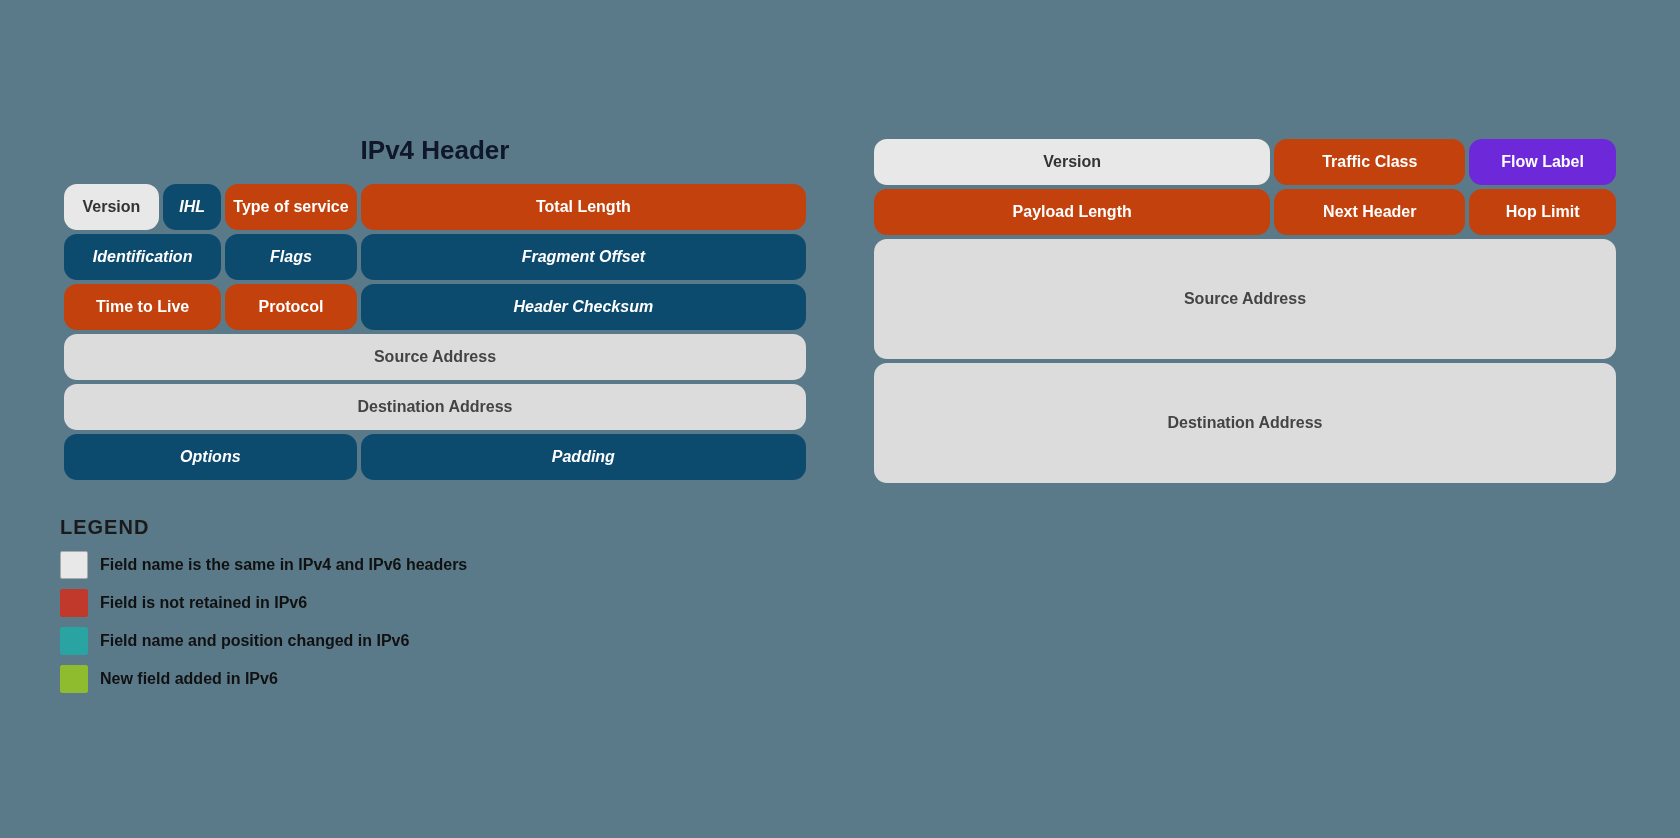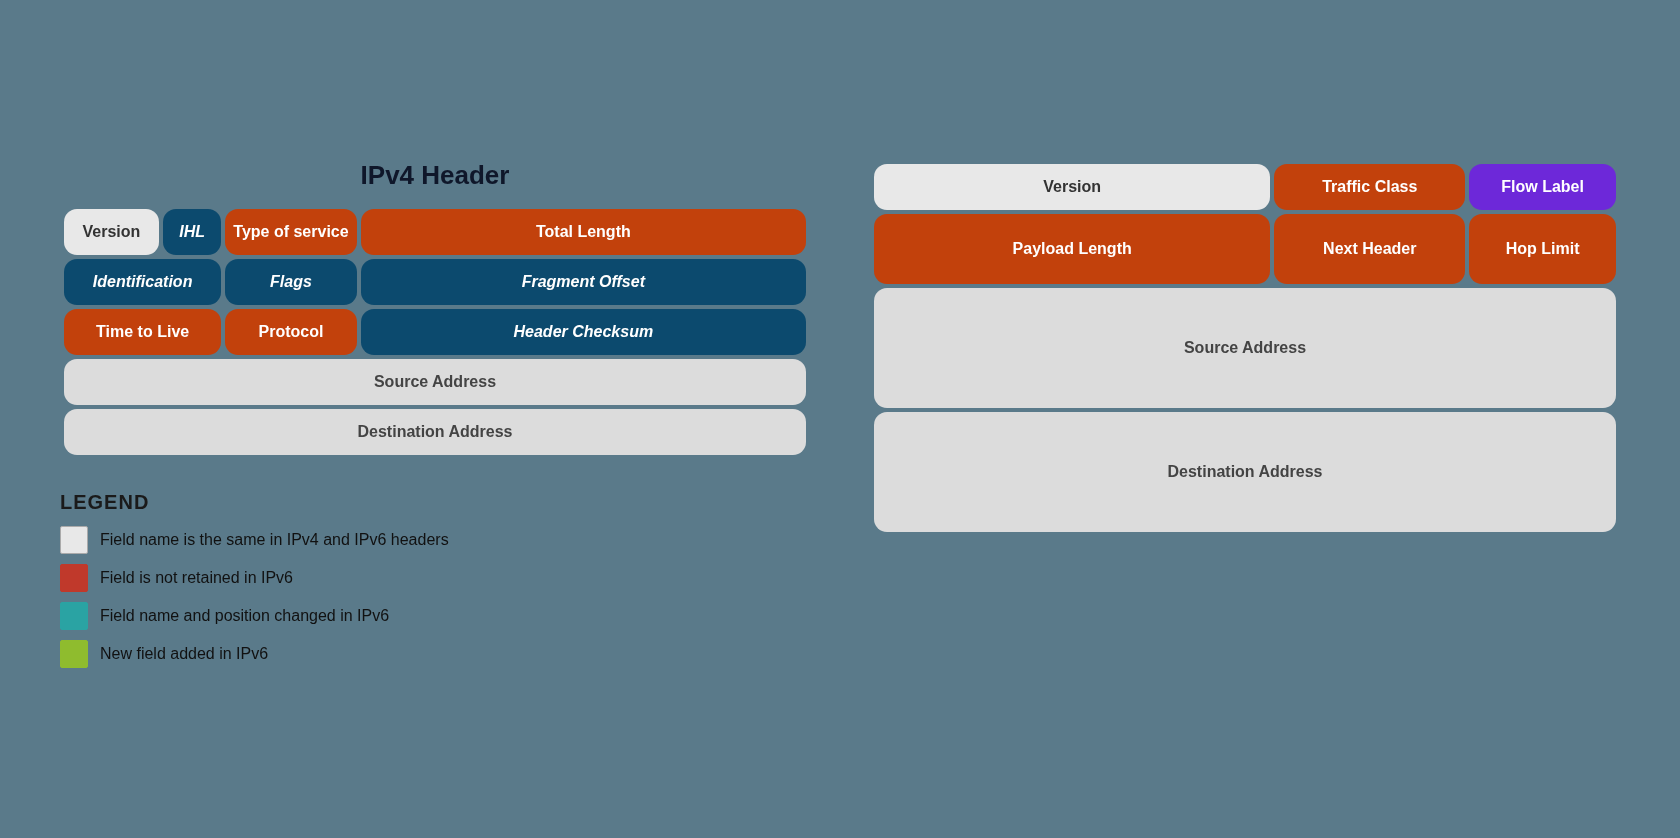--- a/index.html
+++ b/index.html
@@ -107,21 +107,21 @@
       width: 28px;
       height: 28px;
       border-radius: 2px;
       flex-shrink: 0;
       border: 1px solid #aaa;
     }
 
     .legend-text {
       font-size: 16px;
       color: #111;
-      font-weight: 400;
+      font-weight: 700;
     }
 
     .legend-box-white { background-color: #e8e8e8; }
     .legend-box-red { background-color: #c0392b; border-color: #c0392b; }
     .legend-box-teal { background-color: #2aa3a3; border-color: #2aa3a3; }
     .legend-box-green { background-color: #8fbc2e; border-color: #8fbc2e; }
 
     
     .tall-cell {
       height: 120px;
@@ -153,20 +153,24 @@
           <td style="width:28%" colspan="2" class="cell-teal">Time to Live</td>
           <td style="width:18%" class="cell-teal">Protocol</td>
           <td style="width:54%" class="cell-red">Header Checksum</td>
         </tr>
         <tr>
           <td colspan="4" class="cell-light">Source Address</td>
         </tr>
         <tr>
           <td colspan="4" class="cell-light">Destination Address</td>
         </tr>
+        <tr>
+          <td style="width:60%" colspan="3" class="cell-red">Options</td>
+          <td style="width:40%" class="cell-red">Padding</td>
+        </tr>
       </tbody>
     </table>
 
     <div class="legend-section">
       <div class="legend-title">LEGEND</div>
 
       <div class="legend-item">
         <div class="legend-box legend-box-white"></div>
         <span class="legend-text">Field name is the same in IPv4 and IPv6 headers</span>
       </div>
@@ -189,21 +193,21 @@
 
     <table class="header-table">
       <tbody>
         <tr>
           <td style="width:20%" class="cell-white">Version</td>
           <td style="width:26%" class="cell-teal">Traffic Class</td>
           <td style="width:54%" class="cell-green">Flow Label</td>
         </tr>
         <tr>
             <td colspan="1" class="cell-teal" style="width: 54%;">Payload Length</td>
-            <td class="cell-teal" style="width: 23%; padding: 26px 6px;">Next Header</td>
+            <td class="cell-teal" style="width: 23%; padding: 14px 6px;">Next Header</td>
             <td class="cell-teal" style="width: 23%; padding: 14px 6px;">Hop Limit</td>
           </tr>
         <tr>
           <td colspan="3" class="cell-light tall-cell">Source Address</td>
         </tr>
         <tr>
           <td colspan="3" class="cell-light tall-cell">Destination Address</td>
         </tr>
       </tbody>
     </table>

